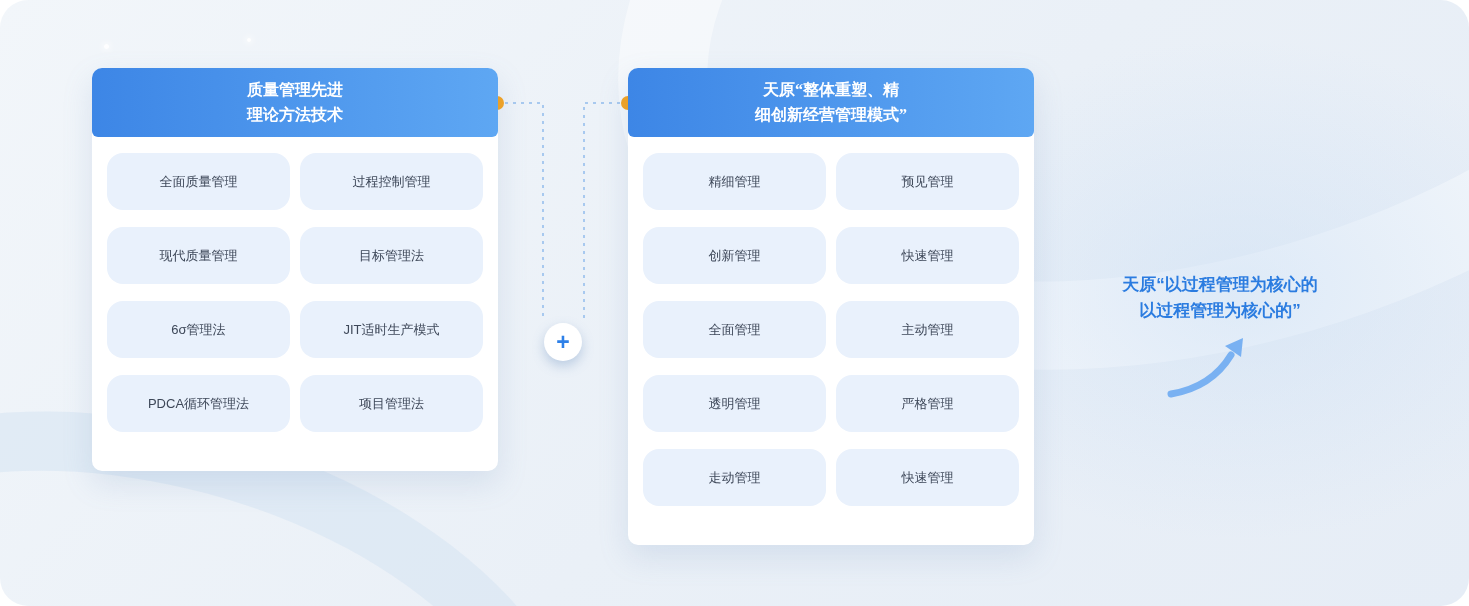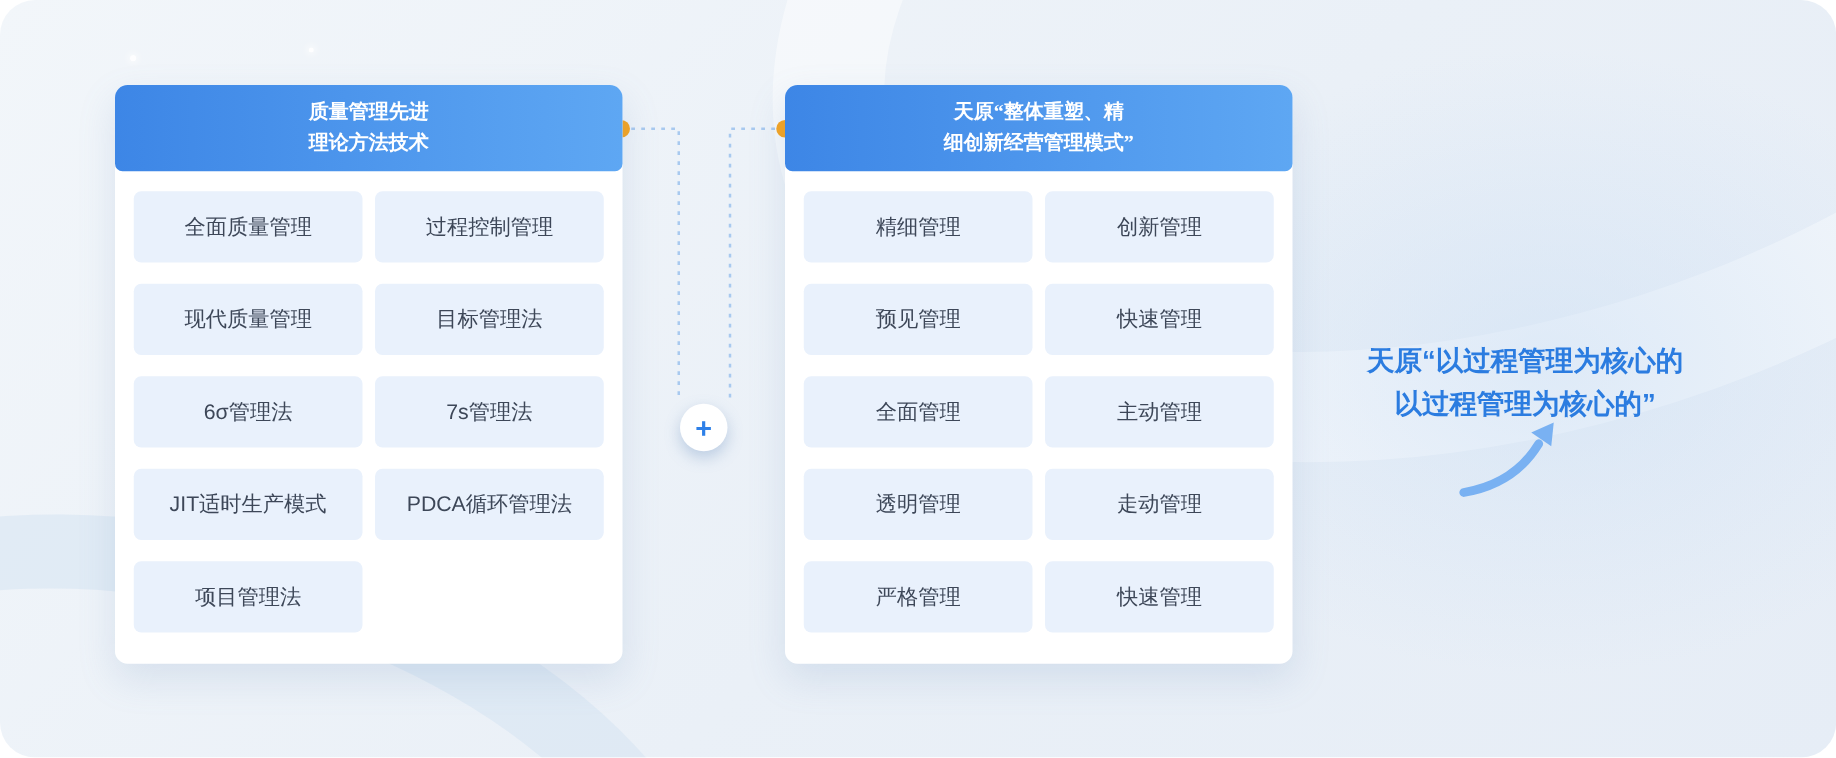--- a/index.html
+++ b/index.html
@@ -42,21 +42,21 @@
   .sp2 { left: 247px; top: 38px; width: 4px; height: 4px; }
 
   
   .card {
     position: absolute;
     top: 68px;
     width: 406px;
     background: #ffffff;
     border-radius: 10px;
     box-shadow: 0 12px 30px rgba(110, 145, 190, 0.18);
-    padding-bottom: 25px;
+    padding-bottom: 39px;
   }
   .card-left  { left: 92px; }
   .card-right { left: 628px; font-family: Liberation Serif, serif; }
   .card-header {
     height: 69px;
     border-radius: 10px 10px 6px 6px;
     background: linear-gradient(90deg, #3d86e6 0%, #5ea7f3 100%);
     color: #ffffff;
     font-size: 16px;
     font-weight: bold;
@@ -69,25 +69,25 @@
   }
   .items {
     display: grid;
     grid-template-columns: 1fr 1fr;
     gap: 17px 10px;
     padding: 16px 15px 0 15px;
   }
   .item {
     height: 57px;
     background: #e9f1fc;
-    border-radius: 6px;
+    border-radius: 16px;
     display: flex;
     align-items: center;
     justify-content: center;
-    font-size: 17px;
+    font-size: 13px;
     color: #3d4758;
   }
 
   
   .dot {
     position: absolute;
     width: 14px; height: 14px;
     border-radius: 50%;
     background: #f5a31f;
     top: 96px;
@@ -114,21 +114,21 @@
     justify-content: center;
   }
 
   
   .result {
     position: absolute;
     left: 1075px; top: 272px;
     width: 290px;
     text-align: center;
     color: #2b7ce0;
-    font-size: 22px;
+    font-size: 17px;
     font-weight: bold;
     line-height: 1.55;
   }
   .arrow-svg {
     position: absolute;
     left: 1165px; top: 330px;
     width: 90px; height: 75px;
   }
 </style>
 </head>
@@ -158,42 +158,41 @@
     <header class="card-header">
       <div>质量管理先进</div>
       <div>理论方法技术</div>
     </header>
     <div class="items">
       <div class="item">全面质量管理</div>
       <div class="item">过程控制管理</div>
       <div class="item">现代质量管理</div>
       <div class="item">目标管理法</div>
       <div class="item">6σ管理法</div>
-      <div class="item">7s管理法</div>
       <div class="item">JIT适时生产模式</div>
       <div class="item">PDCA循环管理法</div>
       <div class="item">项目管理法</div>
     </div>
   </section>
 
   <section class="card card-right">
     <header class="card-header">
       <div>天原“整体重塑、精</div>
       <div>细创新经营管理模式”</div>
     </header>
     <div class="items">
       <div class="item">精细管理</div>
+      <div class="item">预见管理</div>
       <div class="item">创新管理</div>
-      <div class="item">预见管理</div>
       <div class="item">快速管理</div>
       <div class="item">全面管理</div>
       <div class="item">主动管理</div>
       <div class="item">透明管理</div>
+      <div class="item">严格管理</div>
       <div class="item">走动管理</div>
-      <div class="item">严格管理</div>
       <div class="item">快速管理</div>
     </div>
   </section>
 
   <div class="result">
     <div>天原“以过程管理为核心的</div>
     <div>以过程管理为核心的”</div>
   </div>
 
   <svg class="arrow-svg" viewBox="0 0 90 75">

